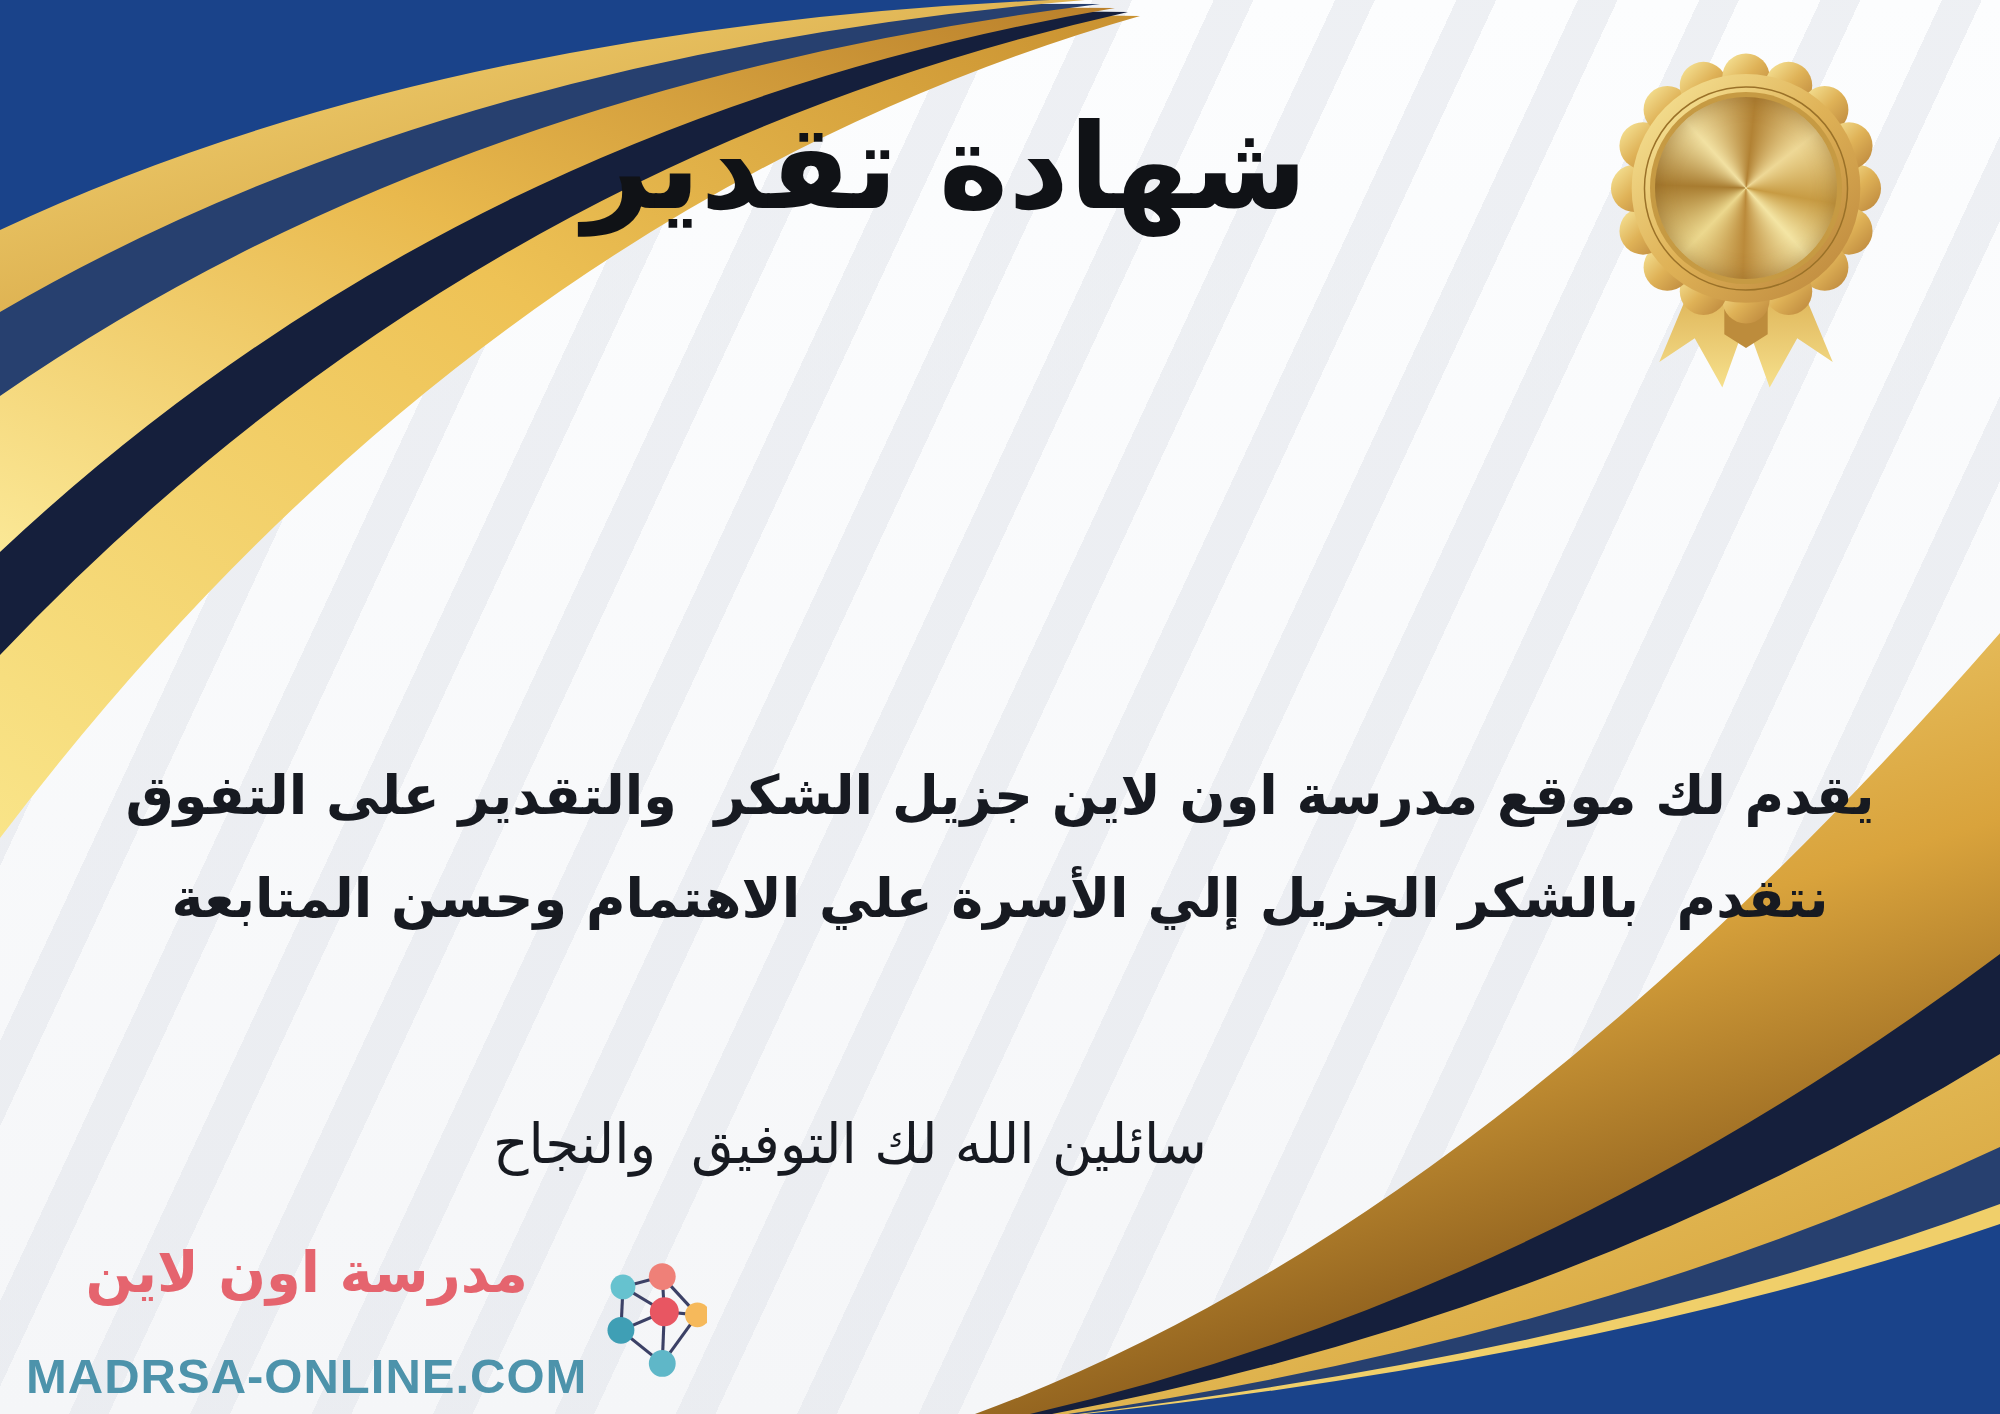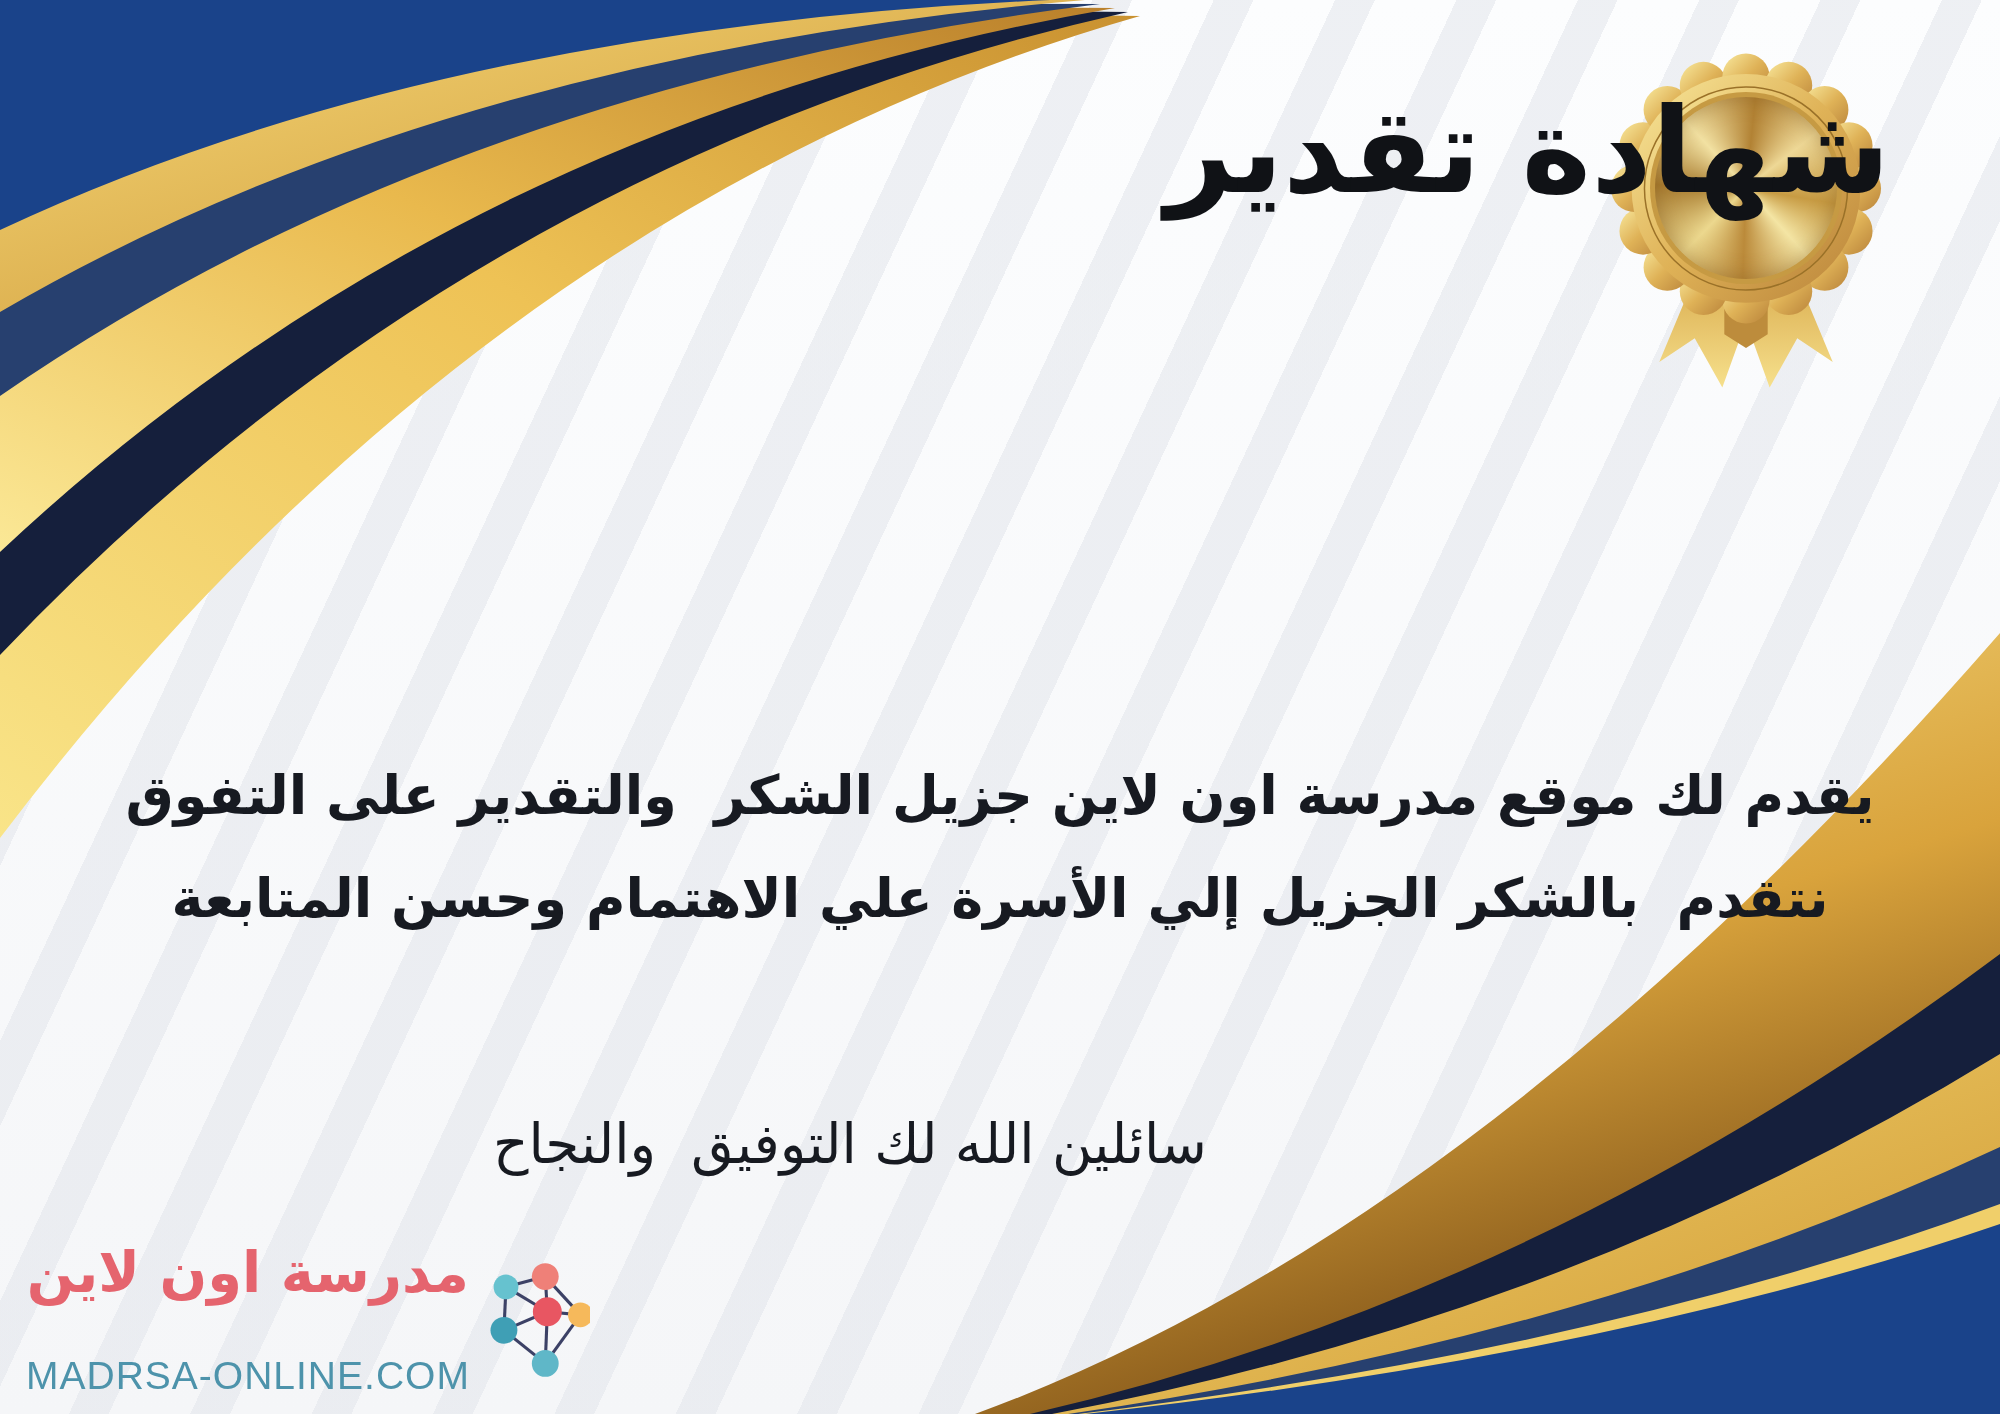--- a/index.html
+++ b/index.html
@@ -6,22 +6,22 @@
   .certificate{
     position:relative;width:2000px;height:1414px;overflow:hidden;
     background:
       repeating-linear-gradient(115deg, rgba(226,229,235,.55) 0 36px, rgba(255,255,255,0) 36px 110px),
       linear-gradient(#fcfdfe,#f5f6f8);
     font-family:"DejaVu Sans", sans-serif;
   }
   .decor{position:absolute;inset:0;width:100%;height:100%;display:block;}
   
   .title{
-    position:absolute;top:82px;left:0;width:100%;padding-right:110px;box-sizing:border-box;
-    margin:0;font-size:118px;font-weight:bold;color:#101216;letter-spacing:0;
+    position:absolute;top:98px;left:0;width:100%;padding-right:110px;box-sizing:border-box;
+    margin:0;text-align:center;font-size:118px;font-weight:bold;color:#101216;letter-spacing:0;
   }
   .student-name{
     position:absolute;top:452px;left:0;width:100%;margin:0;text-align:center;
     font-size:96px;font-weight:bold;color:#29497f;
     text-shadow:3px 5px 0 rgba(41,73,127,.18);
   }
   .body-text{
     position:absolute;top:744px;left:3%;right:3%;text-align:center;color:#171a21;
     font-size:54px;font-weight:bold;line-height:103px;
   }
@@ -40,21 +40,21 @@
     position:absolute;left:47px;top:57px;width:182px;height:182px;border-radius:50%;
     background:conic-gradient(from 100deg,
       #c79b43,#f4e5a4 38deg,#bb8a3a 82deg,#ecd88e 124deg,#a87c30 172deg,
       #f2e1a2 218deg,#b28234 266deg,#eed896 312deg,#c79b43 360deg);
     box-shadow:inset 0 0 22px rgba(122,79,22,.45), 0 0 0 5px #c69a43;
   }
   
   .logo{position:absolute;left:26px;bottom:14px;display:flex;align-items:center;gap:14px;}
   .logo-text{text-align:center;}
   .logo-ar{font-size:56px;font-weight:bold;color:#e5646e;line-height:66px;}
-  .logo-url{font-family:"Liberation Sans", sans-serif;font-size:39px;font-weight:normal;color:#4d93ab;letter-spacing:1px;line-height:48px;margin-top:46px;}
+  .logo-url{font-family:"Liberation Sans", sans-serif;font-size:49px;font-weight:bold;color:#4d93ab;letter-spacing:1px;line-height:48px;margin-top:46px;}
   .logo-icon{width:106px;height:124px;display:block;}
 </style>
 </head>
 <body>
 
 <div class="certificate">
 
   <svg class="decor" viewBox="0 0 2000 1414" preserveAspectRatio="none">
     <defs>
       <linearGradient id="gA" x1="0" y1="1" x2="1" y2="0">

